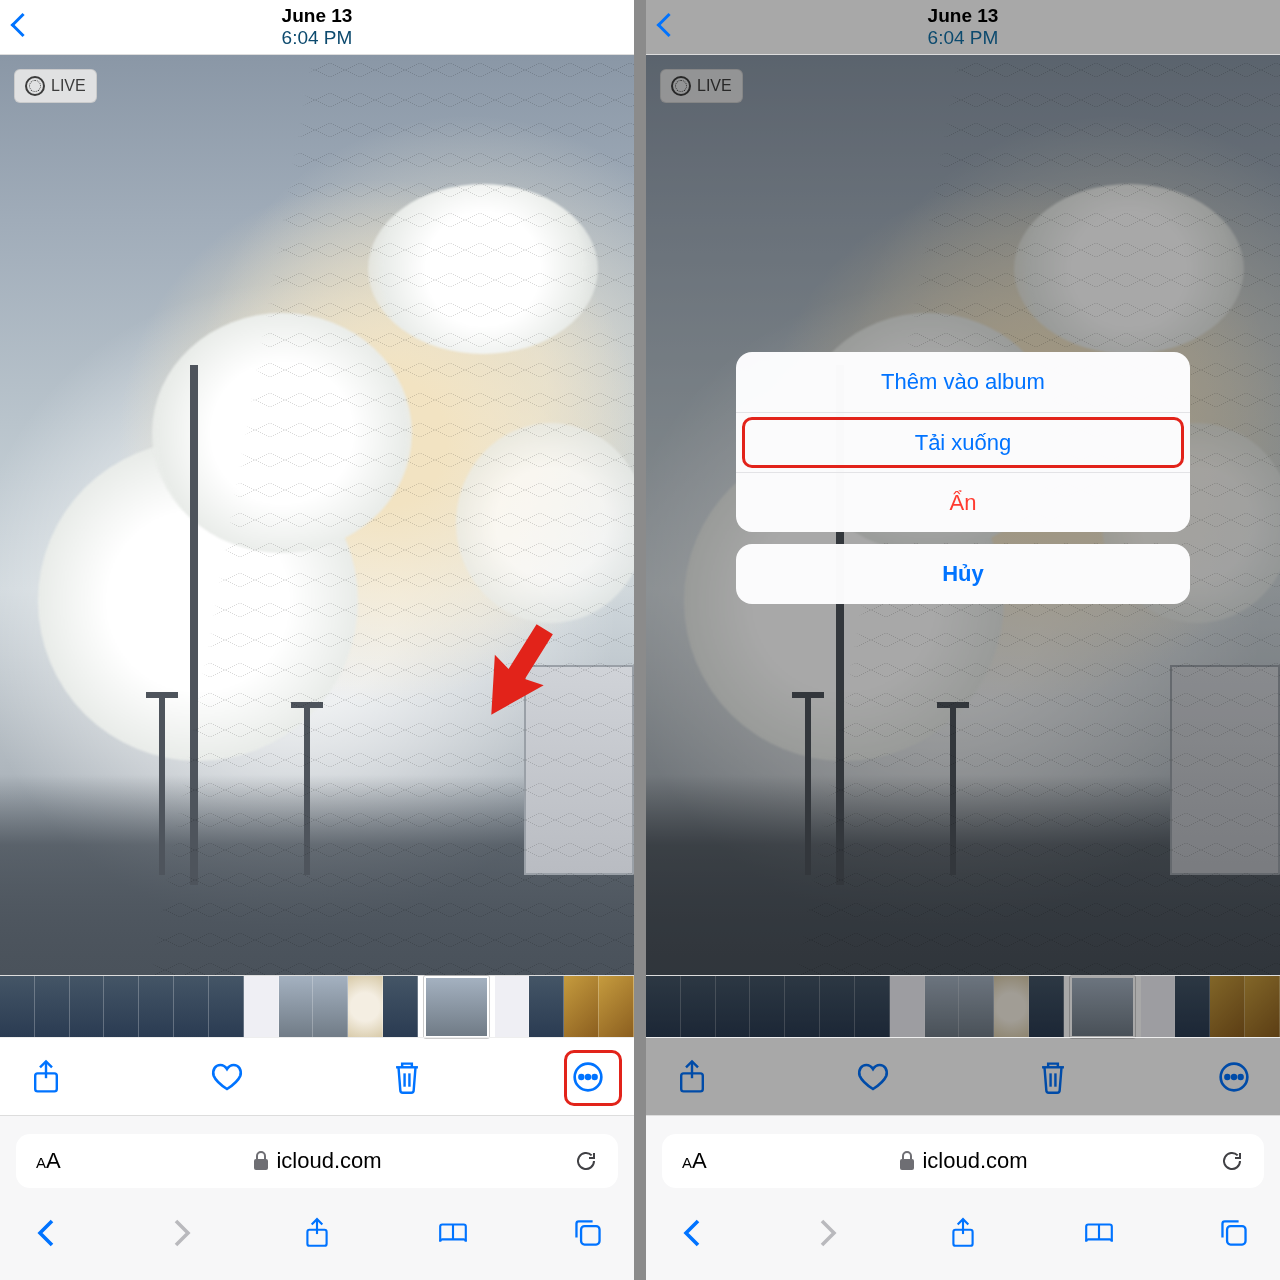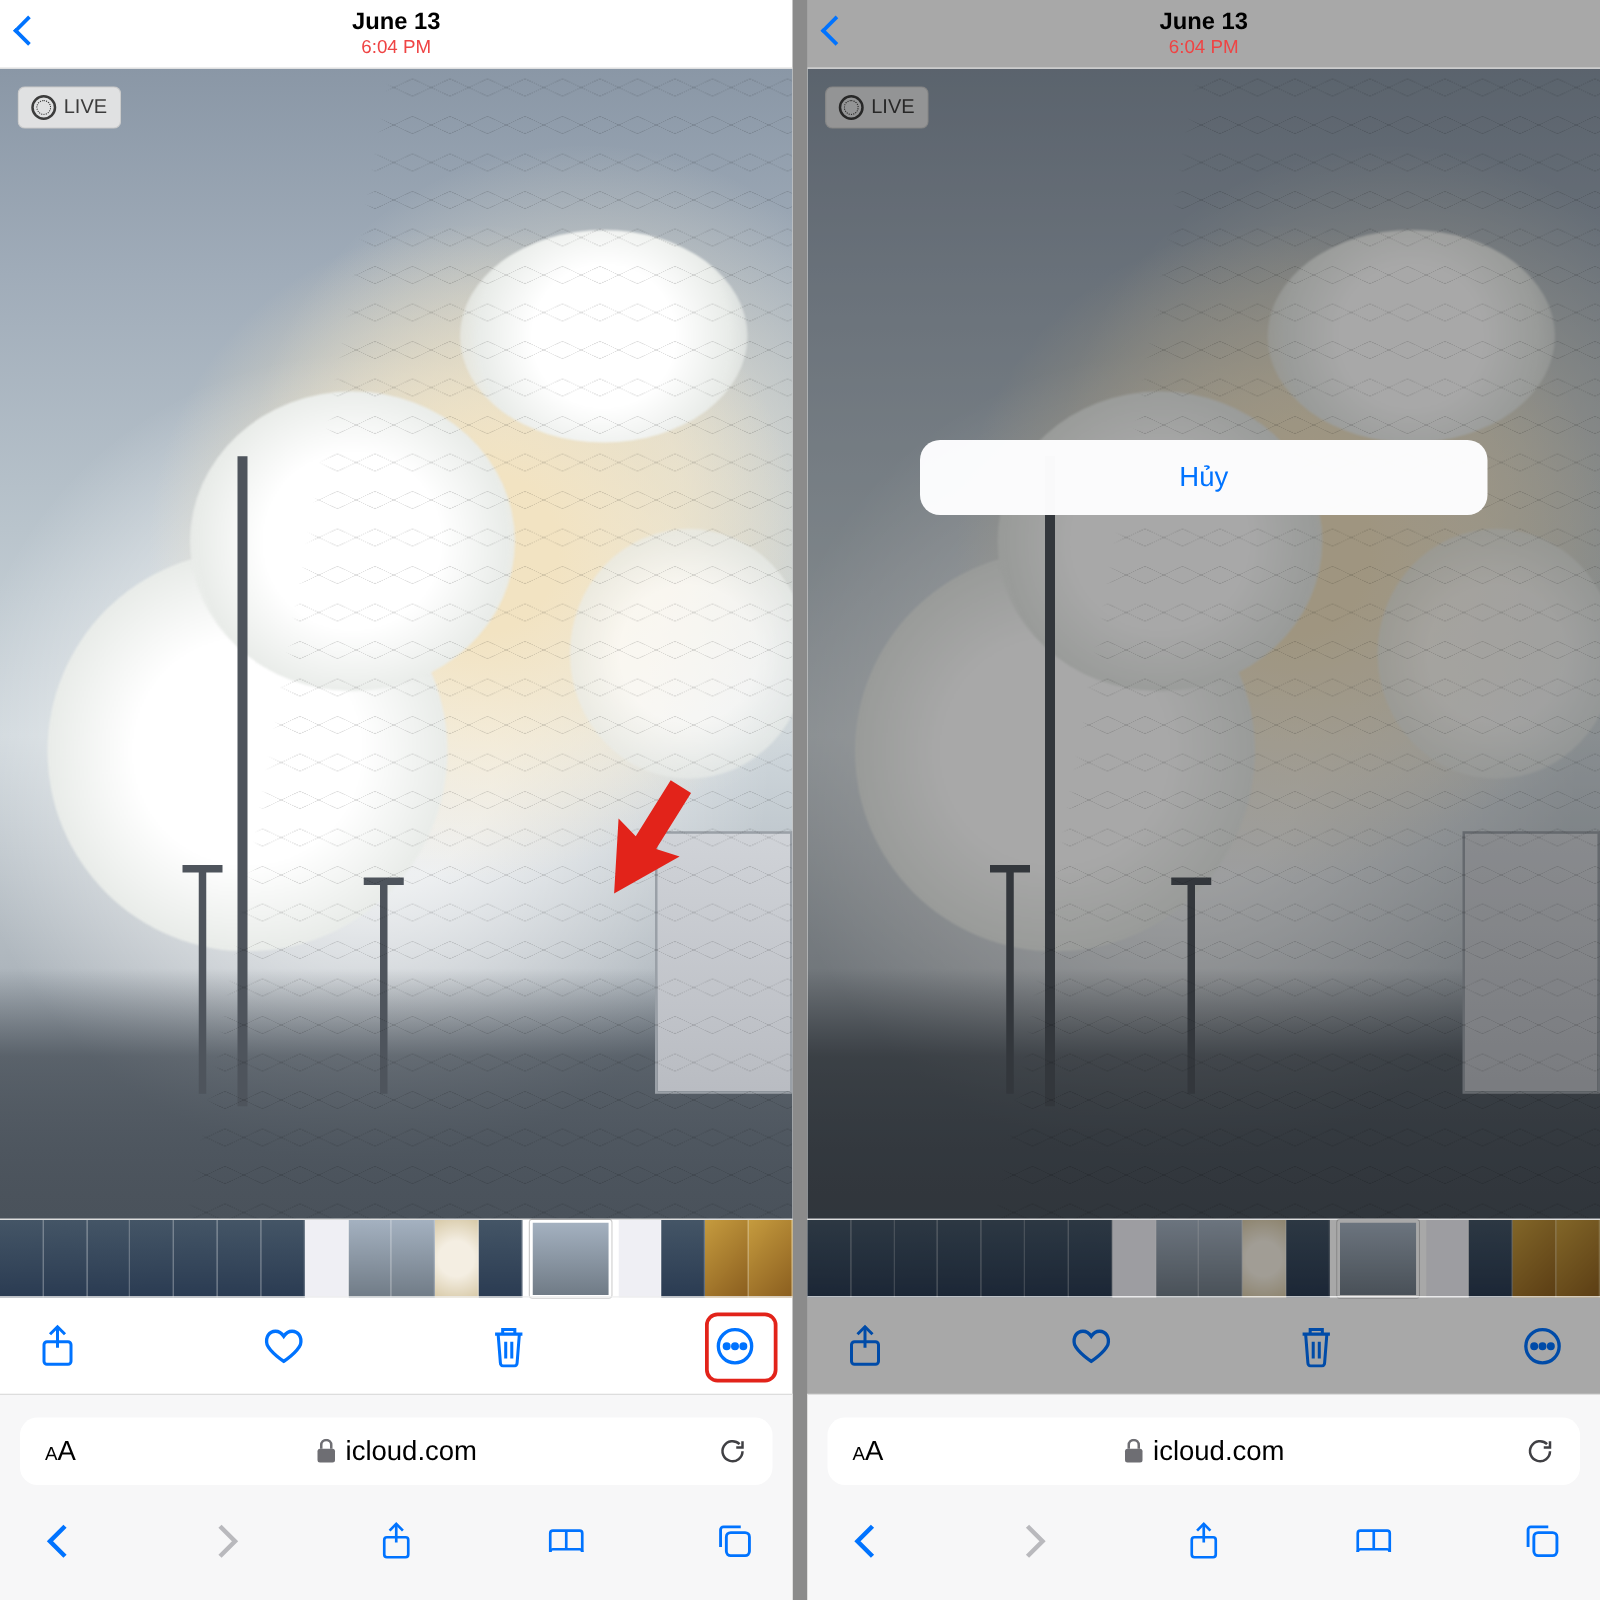--- a/index.html
+++ b/index.html
@@ -32,21 +32,21 @@
   .hdr {
     height: 56px;
     display: flex;
     align-items: center;
     justify-content: center;
     position: relative;
     border-bottom: 1px solid #ddd;
   }
   .hdr .titlewrap { text-align: center; line-height: 1.15; }
   .hdr .date { font-weight: 600; font-size: 19px; color: #000; }
-  .hdr .time { font-size: 15px; color: #ef4444; }
+  .hdr .time { font-size: 19px; color: #0c4a6e; }
   .hdr .back {
     position: absolute;
     left: 14px; top: 50%; transform: translateY(-50%);
     color: #0073ff;
   }
   .chev-left::before {
     content: "";
     display: inline-block;
     width: 14px; height: 14px;
     border-left: 3px solid currentColor;
@@ -242,21 +242,21 @@
   .sheet-item {
     height: 60px;
     display:flex; align-items:center; justify-content:center;
     font-size: 22px;
     color: #0073ff;
     border-top: 1px solid #e3e3e6;
     position: relative;
   }
   .sheet-item:first-child { border-top: none; }
   .sheet-item.danger { color:#ff3b30; }
-  .sheet-item.bold { font-weight:400; }
+  .sheet-item.bold { font-weight:700; }
 </style>
 </head>
 <body>
 
 <div class="panel">
   <div class="hdr">
     <div class="back"><span class="chev-left"></span></div>
     <div class="titlewrap">
       <div class="date">June 13</div>
       <div class="time">6:04 PM</div>
@@ -539,18 +539,30 @@
           <svg width="30" height="30" viewBox="0 0 26 26" fill="none" stroke="#0073ff" stroke-width="2">
             <rect x="7" y="7" width="16" height="16" rx="3"></rect>
             <path d="M3 17V5a2 2 0 0 1 2-2h12"></path>
           </svg>
         </div>
     </div>
   </div>
 
   <div class="sheet">
     <div class="sheet-group">
+      <div class="sheet-item">
+        <span>Thêm vào album</span>
+      </div>
+      <div class="sheet-item" style="position:relative">
+        <span>Tải xuống</span>
+        <div class="hl" style="left:6px; right:6px; top:4px; bottom:4px;"></div>
+      </div>
+      <div class="sheet-item danger">
+        <span>Ẩn</span>
+      </div>
+    </div>
+    <div class="sheet-group">
       <div class="sheet-item bold">
         <span>Hủy</span>
       </div>
     </div>
   </div>
 </div>
 
 </body></html>

